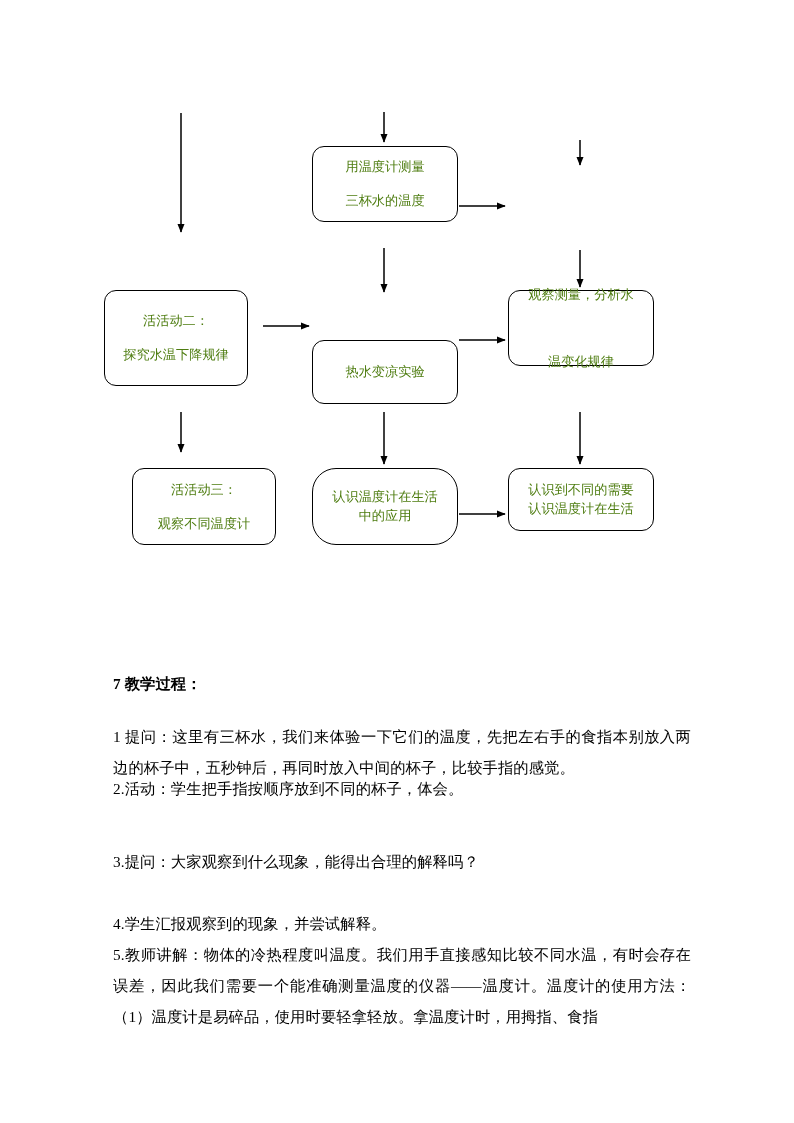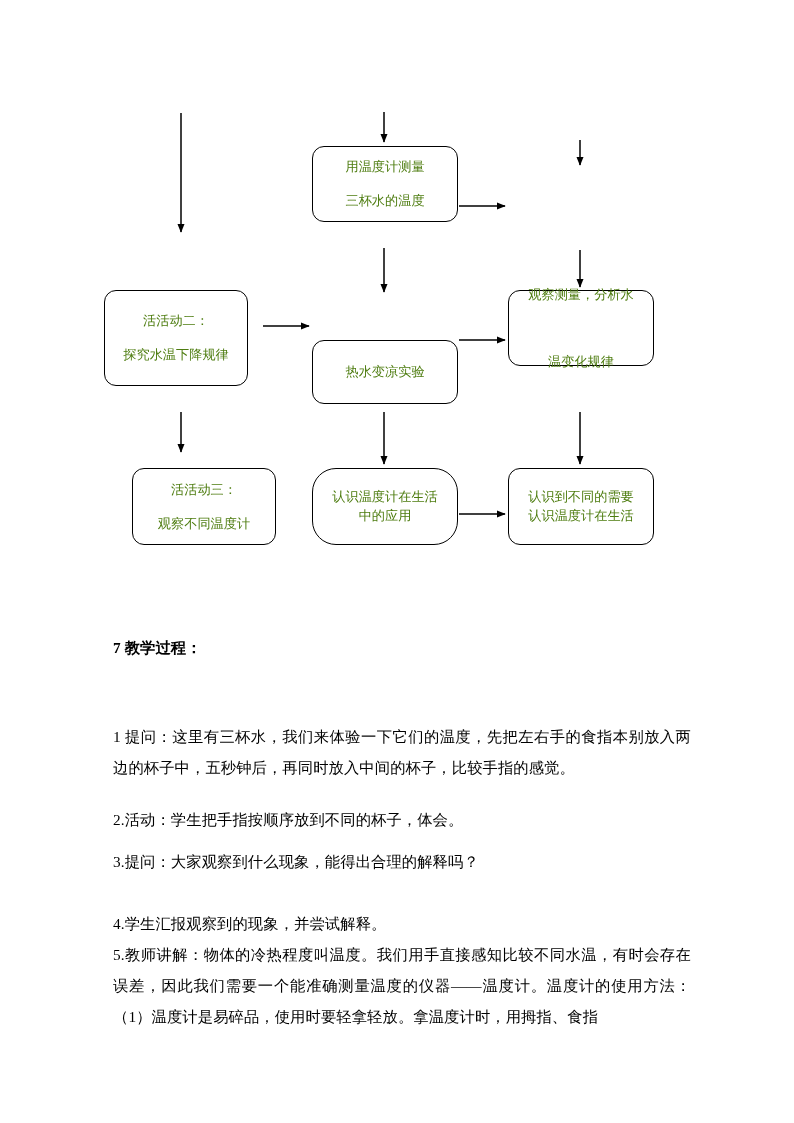--- a/index.html
+++ b/index.html
@@ -62,41 +62,41 @@
   .node.two-line-tight .ln:first-child { margin-bottom: 5px; }
 
   
   #node-measure       { left: 312px; top: 146px;  width: 146px; height: 76px; }
   #node-correct-use   { left: 508px; top: 168px;  width: 146px; height: 56px; }
   #node-activity2     { left: 104px; top: 290px;  width: 144px; height: 96px; }
   #node-cooling-exp   { left: 312px; top: 296px;  width: 146px; height: 64px; margin-top: 44px; }
   #node-observe-law   { left: 508px; top: 290px;  width: 146px; height: 76px; gap: 48px; }
   #node-activity3     { left: 118px; top: 468px;  width: 144px; height: 77px; margin-left: 14px; }
   #node-life-app      { left: 312px; top: 468px;  width: 146px; height: 77px; border-radius: 24px; }
-  #node-diff-need     { left: 508px; top: 468px;  width: 146px; height: 77px; }
+  #node-diff-need     { left: 508px; top: 468px;  width: 146px; height: 63px; }
 
   
   .body-text {
     position: absolute;
     left: 113px;
     width: 578px;
     font-family: "Liberation Serif", "DejaVu Serif", serif;
     font-size: 15.3px;
     line-height: 31px;
     letter-spacing: 0.1px;
     text-align: justify;
     color: #000000;
   }
   .heading {
     font-weight: bold;
   }
-  #h-process   { top: 632px; }
+  #h-process   { top: 668px; }
   #h-section   { top: 675px; }
   #p-1         { top: 721px; }
-  #p-2         { top: 804px; }
+  #p-2         { top: 773px; }
   #p-3         { top: 846px; }
   #p-4         { top: 908px; }
   #p-5         { top: 939px; }
 </style>
 </head>
 <body>
 
 <div class="page">
 
   <div id="flowchart">

